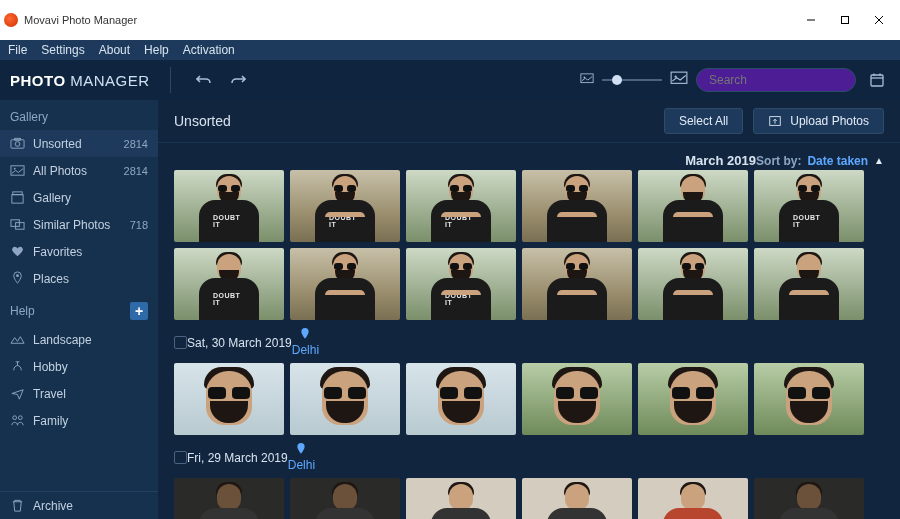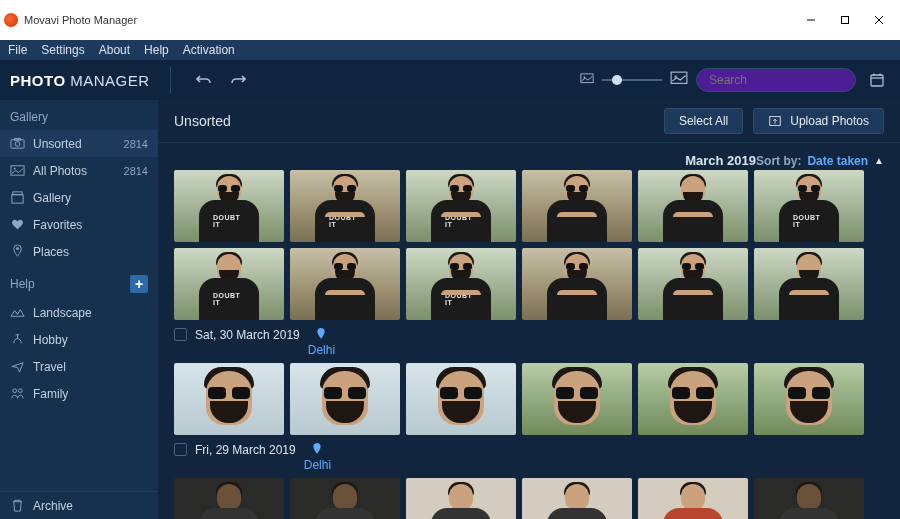--- a/index.html
+++ b/index.html
@@ -37,21 +37,21 @@
 .contenttop h2{font-size:14px;font-weight:400;color:#d8e3ef;}
 .actions{display:flex;gap:10px;}
 .btn{background:#1d3a5c;border:1px solid #2e4b69;color:#e2ecf6;height:26px;padding:0 14px;display:flex;align-items:center;gap:8px;border-radius:3px;font-size:12px;}
 .btn svg{width:14px;height:14px;}
 .scroll{flex:1;overflow:auto;padding:0 16px 16px;}
 .monthrow{display:flex;align-items:center;justify-content:flex-end;padding:10px 0 2px;font-weight:bold;}
 .monthrow .month{color:#d8e3ef;font-size:13px;}
 .sortby{font-size:12px;color:#8ea6c1;display:flex;align-items:center;gap:6px;}
 .sortby .val{color:#5ea8ff;}
 .sortby .tri{color:#e2ecf6;font-size:10px;}
-.daterow{display:flex;gap:8px;padding:8px 0 6px;color:#d8e3ef;font-size:12px;}
+.daterow{display:flex;align-items:center;padding:8px 0 6px;color:#d8e3ef;font-size:12px;}
 .daterow .chk{width:13px;height:13px;border:1px solid #4a6380;border-radius:2px;}
 .daterow .pin{color:#5ea8ff;display:flex;align-items:center;gap:3px;flex-direction:column;}
 .grid{display:flex;flex-wrap:wrap;gap:6px;}
 .thumb{width:110px;height:72px;border-radius:2px;overflow:hidden;position:relative;display:flex;align-items:center;justify-content:center;}
 
 .bg-park{background:linear-gradient(#cdd9c5,#7a8f6a);}
 .bg-path{background:linear-gradient(#c7c0a8 0%,#9b8f6f 60%,#7a6f52 100%);}
 .bg-sky{background:linear-gradient(#d7e4ea,#b8c9d0);}
 .bg-green{background:linear-gradient(#b8cda6,#6f8a5a);}
 .bg-dark{background:#2a2a28;}
@@ -184,20 +184,28 @@
     </div>
     <div class="sideitem">
       <svg viewBox="0 0 16 16">
           <rect x="3" y="2" width="10" height="3" fill="none" stroke="currentColor"></rect>
           <rect x="2" y="5" width="12" height="9" fill="none" stroke="currentColor"></rect>
         </svg>
       <span>Gallery</span>
     </div>
     <div class="sideitem">
       <svg viewBox="0 0 16 16">
+          <rect x="1" y="3" width="9" height="7" fill="none" stroke="currentColor"></rect>
+          <rect x="6" y="6" width="9" height="7" fill="none" stroke="currentColor"></rect>
+        </svg>
+      <span>Similar Photos</span>
+      <span class="cnt">718</span>
+    </div>
+    <div class="sideitem">
+      <svg viewBox="0 0 16 16">
           <path d="M8 13 C3 9 1 6.5 3 4 c1.5-1.8 4-.8 5 .8 C9 3.2 11.5 2.2 13 4 c2 2.5 0 5 -5 9z" fill="currentColor"></path>
         </svg>
       <span>Favorites</span>
     </div>
     <div class="sideitem">
       <svg viewBox="0 0 16 16">
           <path d="M8 1 a4 4 0 0 1 4 4 c0 3 -4 8 -4 8 s-4-5-4-8 a4 4 0 0 1 4-4z" fill="none" stroke="currentColor"></path>
           <circle cx="8" cy="5" r="1.5" fill="currentColor"></circle>
         </svg>
       <span>Places</span>

